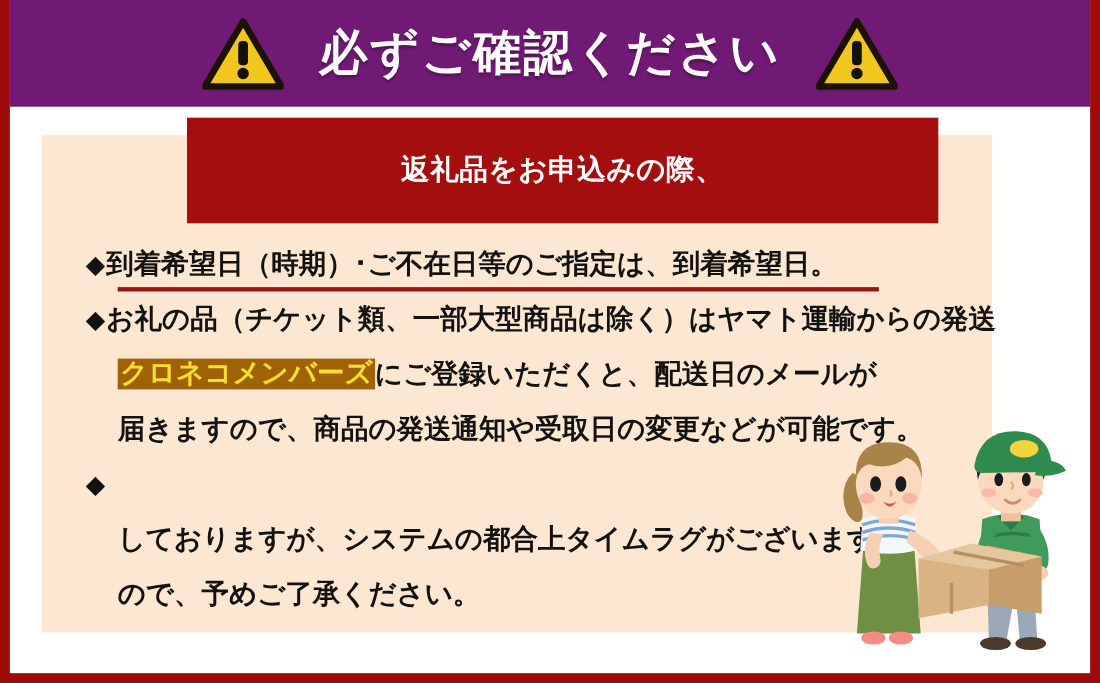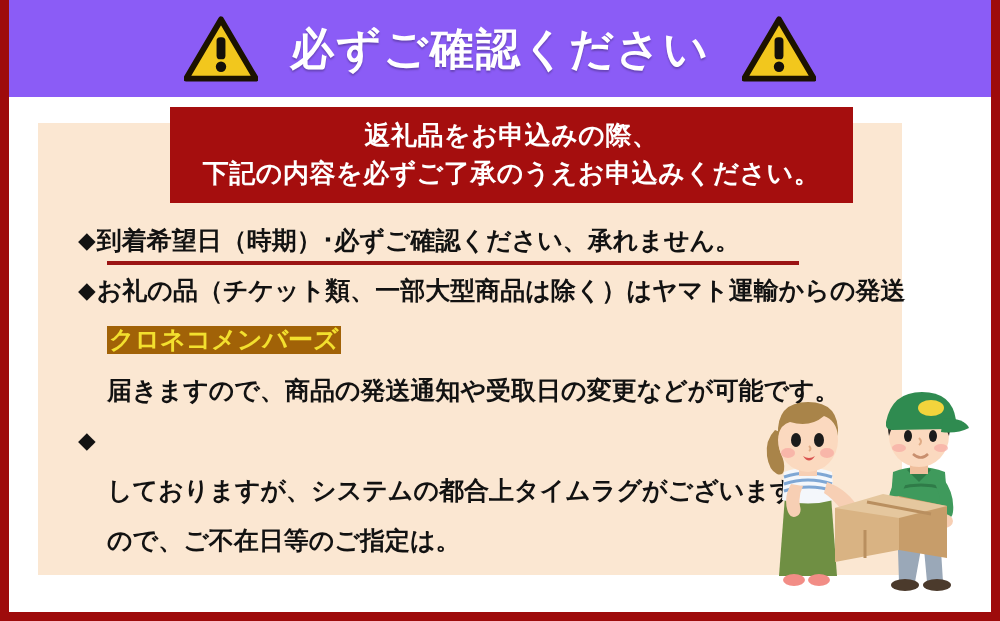--- a/index.html
+++ b/index.html
@@ -26,21 +26,21 @@
     overflow: hidden;
   }
 
   
   .header-band {
     position: absolute;
     left: -9px;
     top: 0;
     width: 1000px;
     height: 97px;
-    background: #8b5cf6;
+    background: #701a75;
     display: flex;
     align-items: center;
     justify-content: center;
     gap: 32px;
   }
   .warn-icon {
     width: 74px;
     height: 66px;
     flex: 0 0 auto;
     display: block;
@@ -156,50 +156,50 @@
       <path d="M50 4 L97 84 L3 84 Z" fill="#f2c71d" stroke="#1b1200" stroke-width="8" stroke-linejoin="round"></path>
       <rect x="44" y="28" width="12" height="30" rx="5" fill="#14100a"></rect>
       <circle cx="50" cy="68" r="7" fill="#14100a"></circle>
     </svg>
   </div>
 
   <div class="cream-panel">
 
     <div class="sub-banner">
       <div class="sub-banner-line">返礼品をお申込みの際、</div>
-      <div class="sub-banner-line">下記の内容を必ずご了承のうえお申込みください。</div>
     </div>
 
     <div class="body-list">
 
       <div class="body-line">
         <span class="bullet">◆</span>
-          <span>到着希望日（時期）･必ずご確認ください、承れません。</span>
+          <span>到着希望日（時期）･ご不在日等のご指定は、到着希望日。</span>
         <span class="rule-under"></span>
       </div>
 
       <div class="body-line">
         <span class="bullet">◆</span>
           <span>お礼の品（チケット類、一部大型商品は除く）はヤマト運輸からの発送</span>
       </div>
       <div class="body-line indent">
           <span class="hl-green">クロネコメンバーズ</span>
+          <span>にご登録いただくと、配送日のメールが</span>
       </div>
       <div class="body-line indent">
         <span>届きますので、商品の発送通知や受取日の変更などが可能です。</span>
       </div>
 
       <div class="body-line">
         <span class="bullet">◆</span>
       </div>
       <div class="body-line indent">
         <span>しておりますが、システムの都合上タイムラグがございます</span>
       </div>
       <div class="body-line indent">
-        <span>ので、ご不在日等のご指定は。</span>
+        <span>ので、予めご了承ください。</span>
       </div>
 
     </div>
   </div>
 
   <svg class="illustration" viewBox="0 0 235 225">
 
     <path d="M28 52 q-10 10 -8 26 q2 14 10 18 q6 2 7 -4 q1 -8 -3 -16 q-4 -10 -1 -22 Z" fill="#a98449"></path>
 
     <path d="M38 118 q24 -6 46 0 l6 80 l-58 0 Z" fill="#6f8f43"></path>

